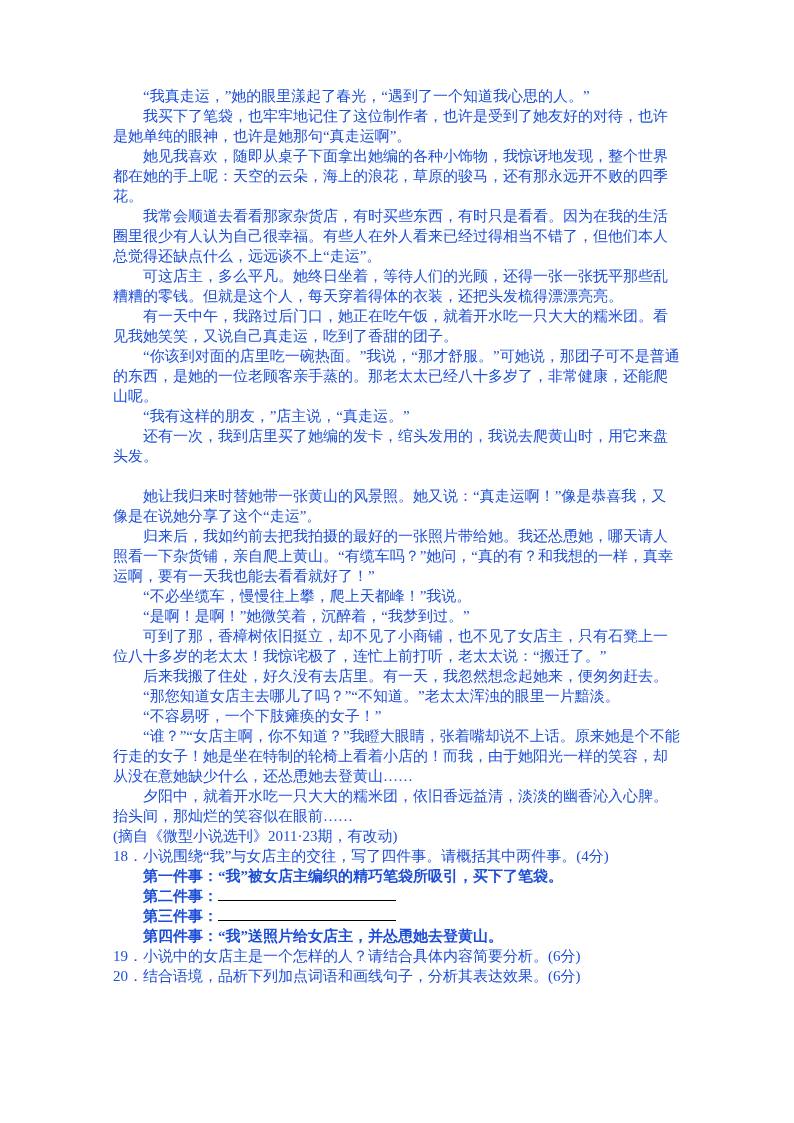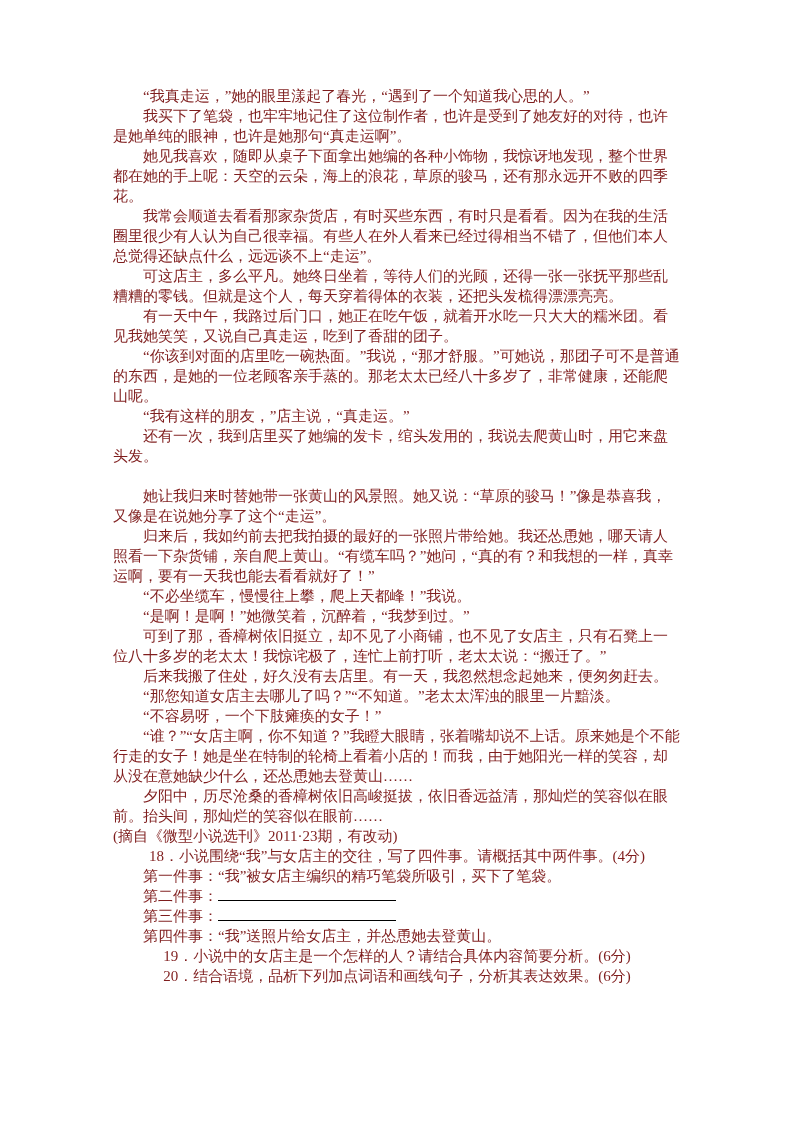--- a/index.html
+++ b/index.html
@@ -7,32 +7,32 @@
     padding: 0;
     background: #ffffff;
   }
   .page {
     position: relative;
     width: 794px;
     height: 1123px;
     box-sizing: border-box;
     padding: 86px 113px 0 113px;
     background: #ffffff;
-    color: #7f1d1d;
+    color: #1d4ed8;
     font-family: "Liberation Serif", "DejaVu Serif", serif;
     font-size: 15px;
     line-height: 20px;
     overflow: hidden;
   }
   p { margin: 0; }
   .para { text-indent: 2em; }
   .gap-above { margin-top: 20px; }
   .attribution { text-align: left; }
-  .q-stem { text-indent: 0; text-align: center; }
-  .q-item { text-indent: 2em; }
+  .q-stem { text-indent: 0; }
+  .q-item { text-indent: 2em; font-weight: bold; }
   .blank {
     display: inline-block;
     width: 178px;
     height: 13px;
     border-bottom: 1px solid #000000;
   }
 </style>
 </head>
 <body>
 
@@ -40,30 +40,30 @@
 
   <p class="para">“我真走运，”她的眼里漾起了春光，“遇到了一个知道我心思的人。”</p>
   <p class="para">我买下了笔袋，也牢牢地记住了这位制作者，也许是受到了她友好的对待，也许是她单纯的眼神，也许是她那句“真走运啊”。</p>
   <p class="para">她见我喜欢，随即从桌子下面拿出她编的各种小饰物，我惊讶地发现，整个世界都在她的手上呢：天空的云朵，海上的浪花，草原的骏马，还有那永远开不败的四季花。</p>
   <p class="para">我常会顺道去看看那家杂货店，有时买些东西，有时只是看看。因为在我的生活圈里很少有人认为自己很幸福。有些人在外人看来已经过得相当不错了，但他们本人总觉得还缺点什么，远远谈不上“走运”。</p>
   <p class="para">可这店主，多么平凡。她终日坐着，等待人们的光顾，还得一张一张抚平那些乱糟糟的零钱。但就是这个人，每天穿着得体的衣装，还把头发梳得漂漂亮亮。</p>
   <p class="para">有一天中午，我路过后门口，她正在吃午饭，就着开水吃一只大大的糯米团。看见我她笑笑，又说自己真走运，吃到了香甜的团子。</p>
   <p class="para">“你该到对面的店里吃一碗热面。”我说，“那才舒服。”可她说，那团子可不是普通的东西，是她的一位老顾客亲手蒸的。那老太太已经八十多岁了，非常健康，还能爬山呢。</p>
   <p class="para">“我有这样的朋友，”店主说，“真走运。”</p>
   <p class="para">还有一次，我到店里买了她编的发卡，绾头发用的，我说去爬黄山时，用它来盘头发。</p>
-  <p class="para gap-above">她让我归来时替她带一张黄山的风景照。她又说：“草原的骏马！”像是恭喜我，又像是在说她分享了这个“走运”。</p>
+  <p class="para gap-above">她让我归来时替她带一张黄山的风景照。她又说：“真走运啊！”像是恭喜我，又像是在说她分享了这个“走运”。</p>
   <p class="para">归来后，我如约前去把我拍摄的最好的一张照片带给她。我还怂恿她，哪天请人照看一下杂货铺，亲自爬上黄山。“有缆车吗？”她问，“真的有？和我想的一样，真幸运啊，要有一天我也能去看看就好了！”</p>
   <p class="para">“不必坐缆车，慢慢往上攀，爬上天都峰！”我说。</p>
   <p class="para">“是啊！是啊！”她微笑着，沉醉着，“我梦到过。”</p>
   <p class="para">可到了那，香樟树依旧挺立，却不见了小商铺，也不见了女店主，只有石凳上一位八十多岁的老太太！我惊诧极了，连忙上前打听，老太太说：“搬迁了。”</p>
   <p class="para">后来我搬了住处，好久没有去店里。有一天，我忽然想念起她来，便匆匆赶去。</p>
   <p class="para">“那您知道女店主去哪儿了吗？”“不知道。”老太太浑浊的眼里一片黯淡。</p>
   <p class="para">“不容易呀，一个下肢瘫痪的女子！”</p>
   <p class="para">“谁？”“女店主啊，你不知道？”我瞪大眼睛，张着嘴却说不上话。原来她是个不能行走的女子！她是坐在特制的轮椅上看着小店的！而我，由于她阳光一样的笑容，却从没在意她缺少什么，还怂恿她去登黄山……</p>
-  <p class="para">夕阳中，历尽沧桑的香樟树依旧高峻挺拔，依旧香远益清，那灿烂的笑容似在眼前。抬头间，那灿烂的笑容似在眼前……</p>
+  <p class="para">夕阳中，就着开水吃一只大大的糯米团，依旧香远益清，淡淡的幽香沁入心脾。抬头间，那灿烂的笑容似在眼前……</p>
 
   <p class="attribution">(摘自《微型小说选刊》2011·23期，有改动)</p>
 
   <p class="q-stem">18．小说围绕“我”与女店主的交往，写了四件事。请概括其中两件事。(4分)</p>
   <p class="q-item">第一件事：“我”被女店主编织的精巧笔袋所吸引，买下了笔袋。</p>
   <p class="q-item"><span>第二件事：</span><span class="blank"></span></p>
   <p class="q-item"><span>第三件事：</span><span class="blank"></span></p>
   <p class="q-item">第四件事：“我”送照片给女店主，并怂恿她去登黄山。</p>
   <p class="q-stem">19．小说中的女店主是一个怎样的人？请结合具体内容简要分析。(6分)</p>
   <p class="q-stem">20．结合语境，品析下列加点词语和画线句子，分析其表达效果。(6分)</p>

